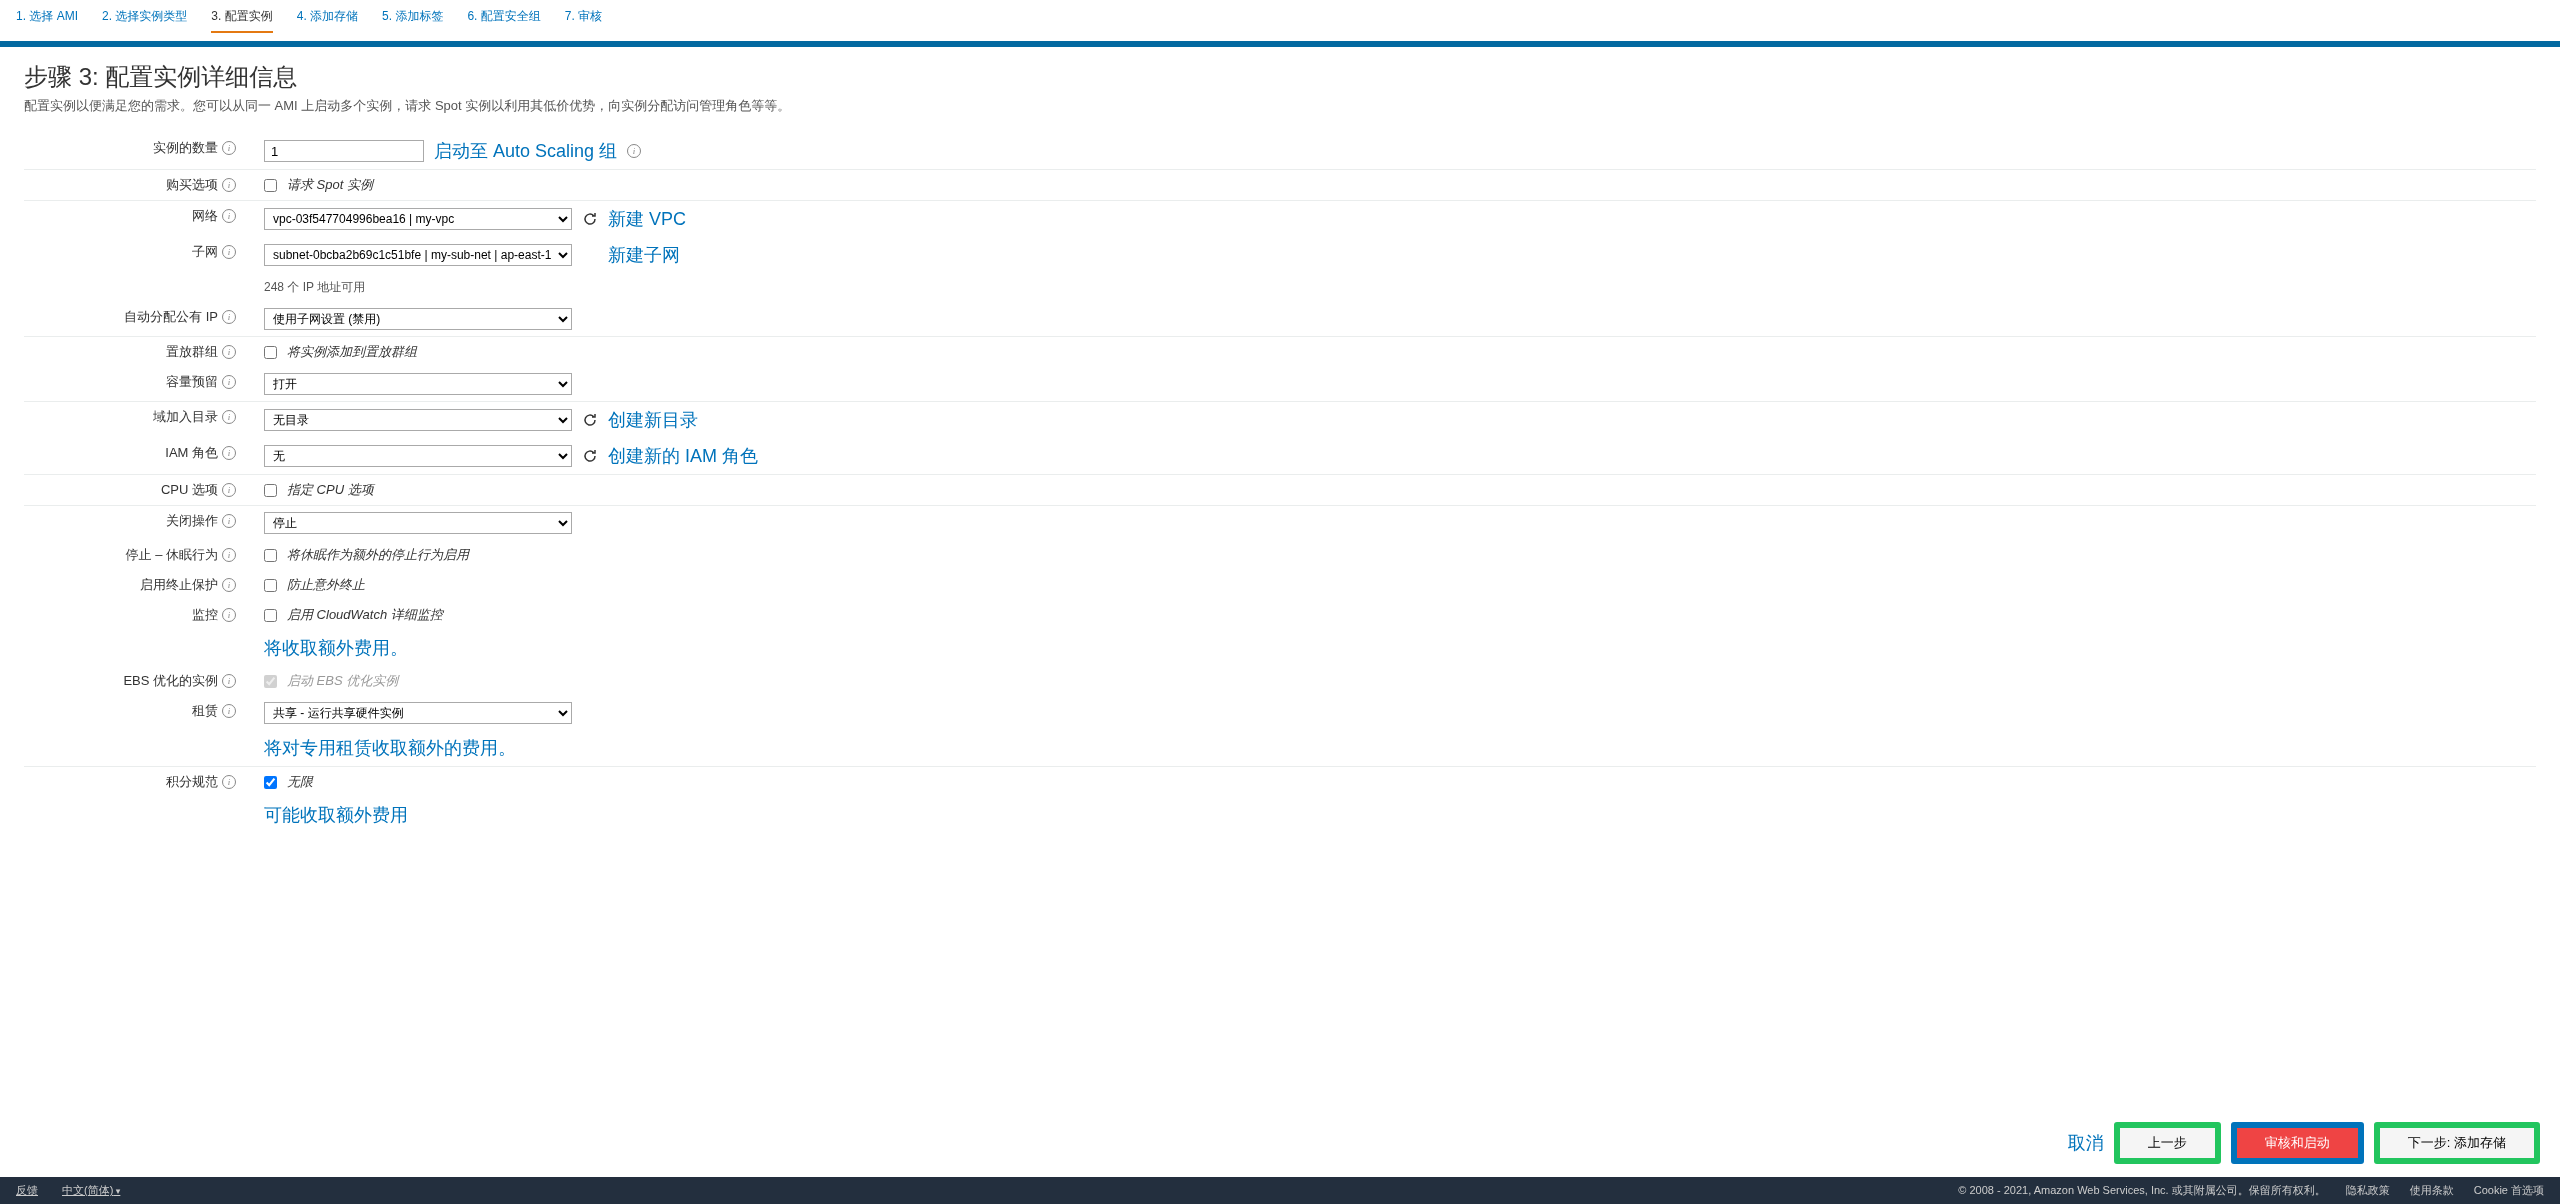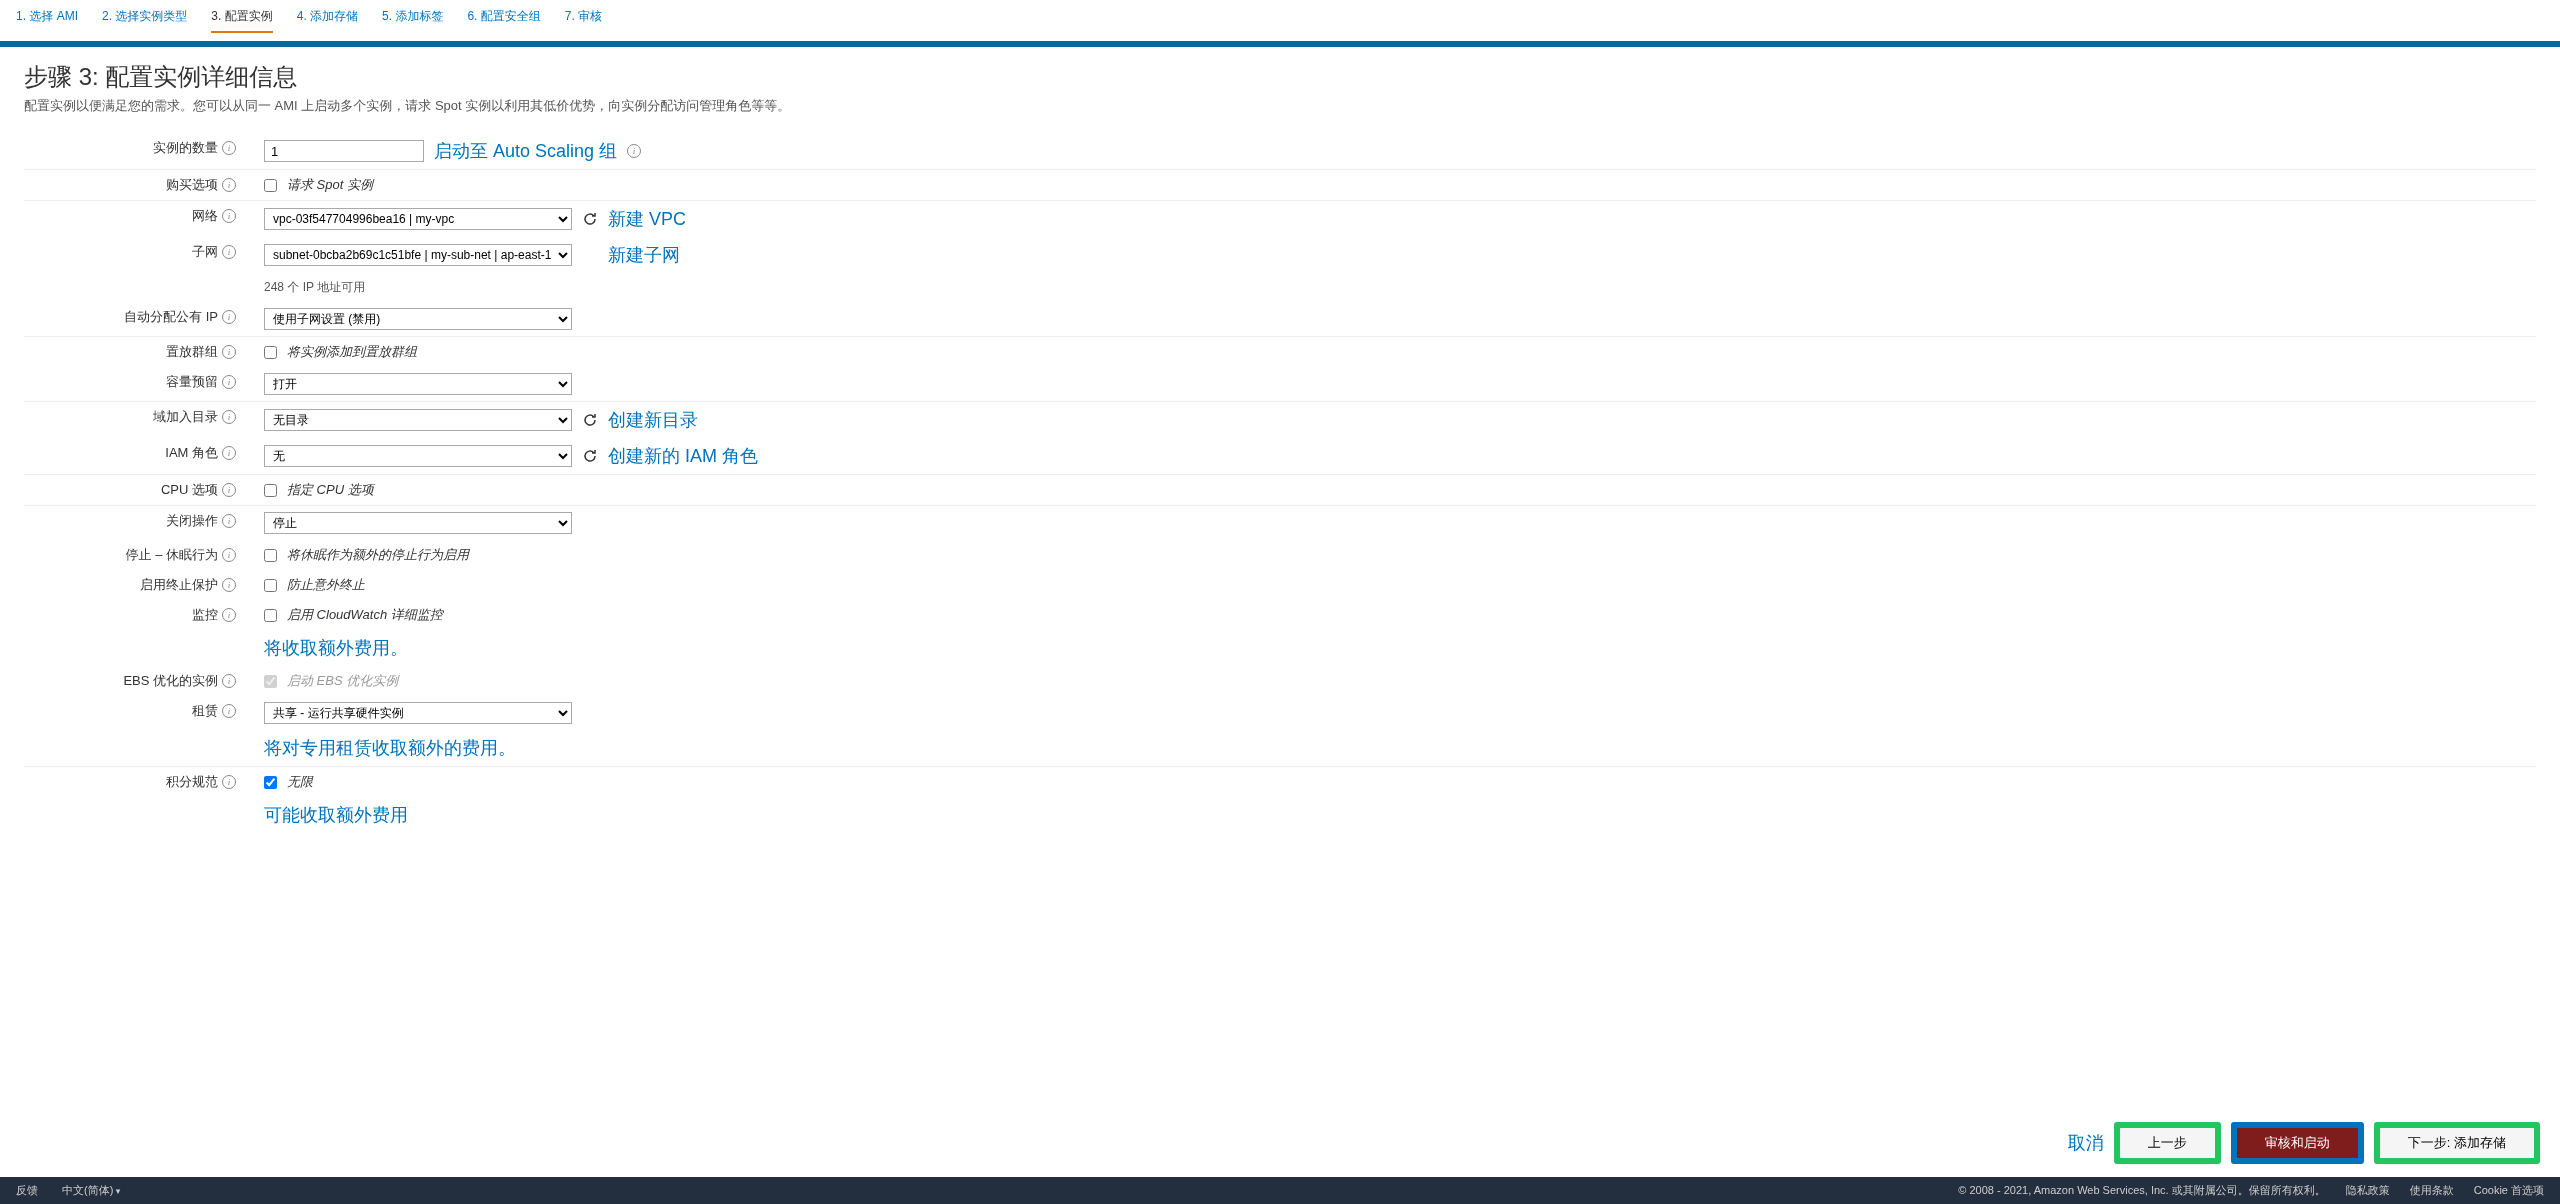--- a/index.html
+++ b/index.html
@@ -19,23 +19,23 @@
 input[type="text"] { border: 1px solid #aaa; padding: 2px 6px; font-size: 13px; width: 160px; height: 22px; }
 select { border: 1px solid #aaa; padding: 2px 4px; font-size: 12px; width: 308px; height: 22px; background: #fff; }
 .link { color: #0073bb; font-size: 18px; cursor: pointer; }
 .refresh-icon { display: inline-block; width: 16px; height: 16px; cursor: pointer; }
 .refresh-icon svg { width:16px; height:16px; }
 .checkbox-label { font-size: 13px; color: #333; font-style: italic; }
 .disabled { color: #999; }
 .footer-actions { position: fixed; bottom: 30px; right: 20px; display: flex; gap: 10px; align-items: center; background:#fff; padding:10px 0;}
 .btn { padding: 6px 28px; font-size: 13px; border-radius: 3px; cursor: pointer; border: 6px solid #22c55e; background: #f5f5f5; }
 .btn-cancel { border: none; background: none; color: #0073bb; }
-.btn-primary { background: #7f1d1d; color: #fff; border-color: #0073bb; }
+.btn-primary { background: #ef4444; color: #fff; border-color: #0073bb; }
 .bottom-bar { position: fixed; bottom: 0; left: 0; right: 0; background: #232f3e; color: #ccc; font-size: 11px; padding: 6px 16px; display: flex; justify-content: space-between; align-items: center; }
-.bottom-left { display: flex; gap: 24px; }
+.bottom-left { display: flex; gap: 24px; text-decoration: underline; }
 .bottom-right { display: flex; gap: 20px; }
 .bottom-bar a { color: #ccc; cursor: pointer; }
 .dropdown-caret::after { content: " ▾"; font-size: 9px; }
 </style>
 </head>
 <body>
 
 <div class="wizard-tabs">
   <span class="wizard-tab">1. 选择 AMI</span>
   <span class="wizard-tab">2. 选择实例类型</span>

